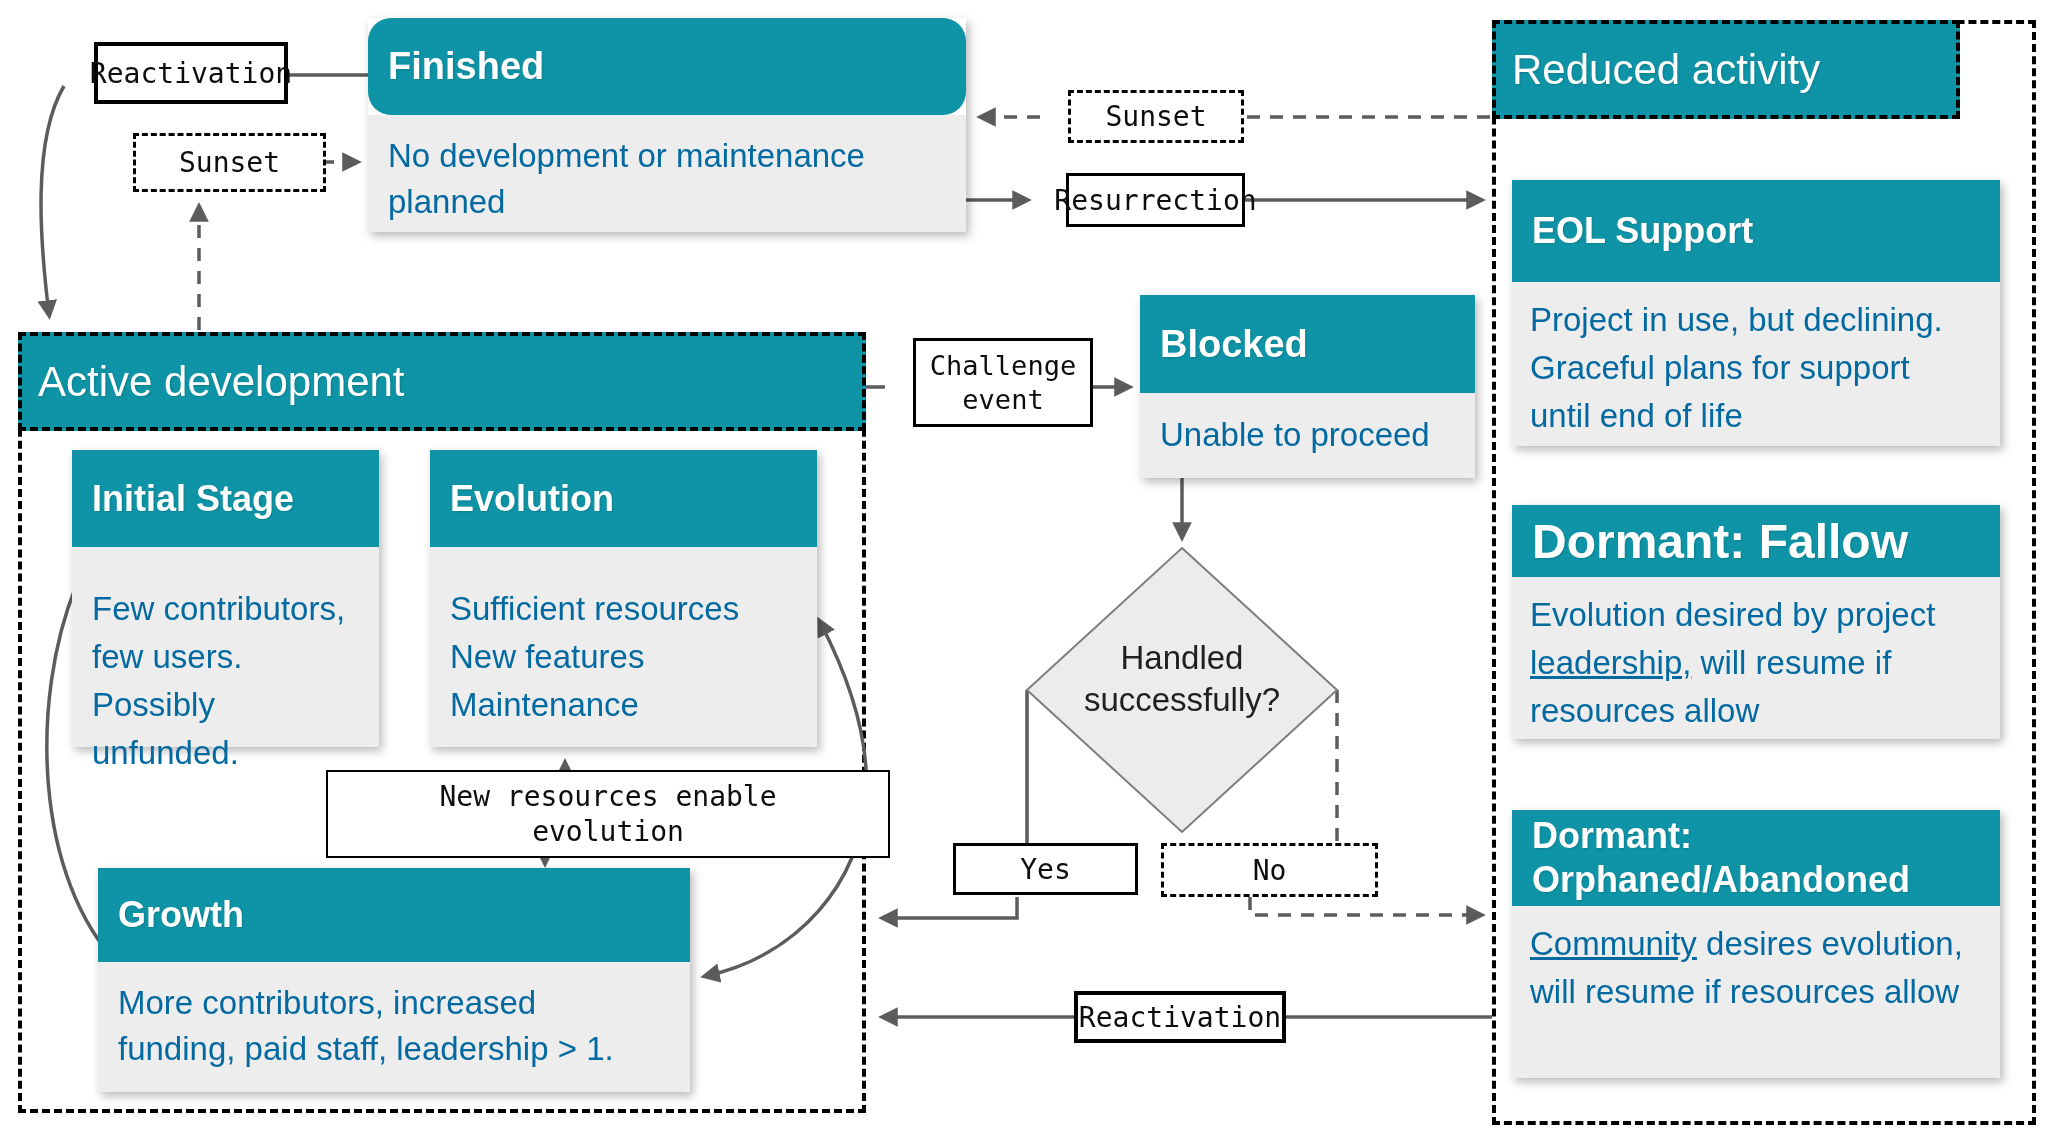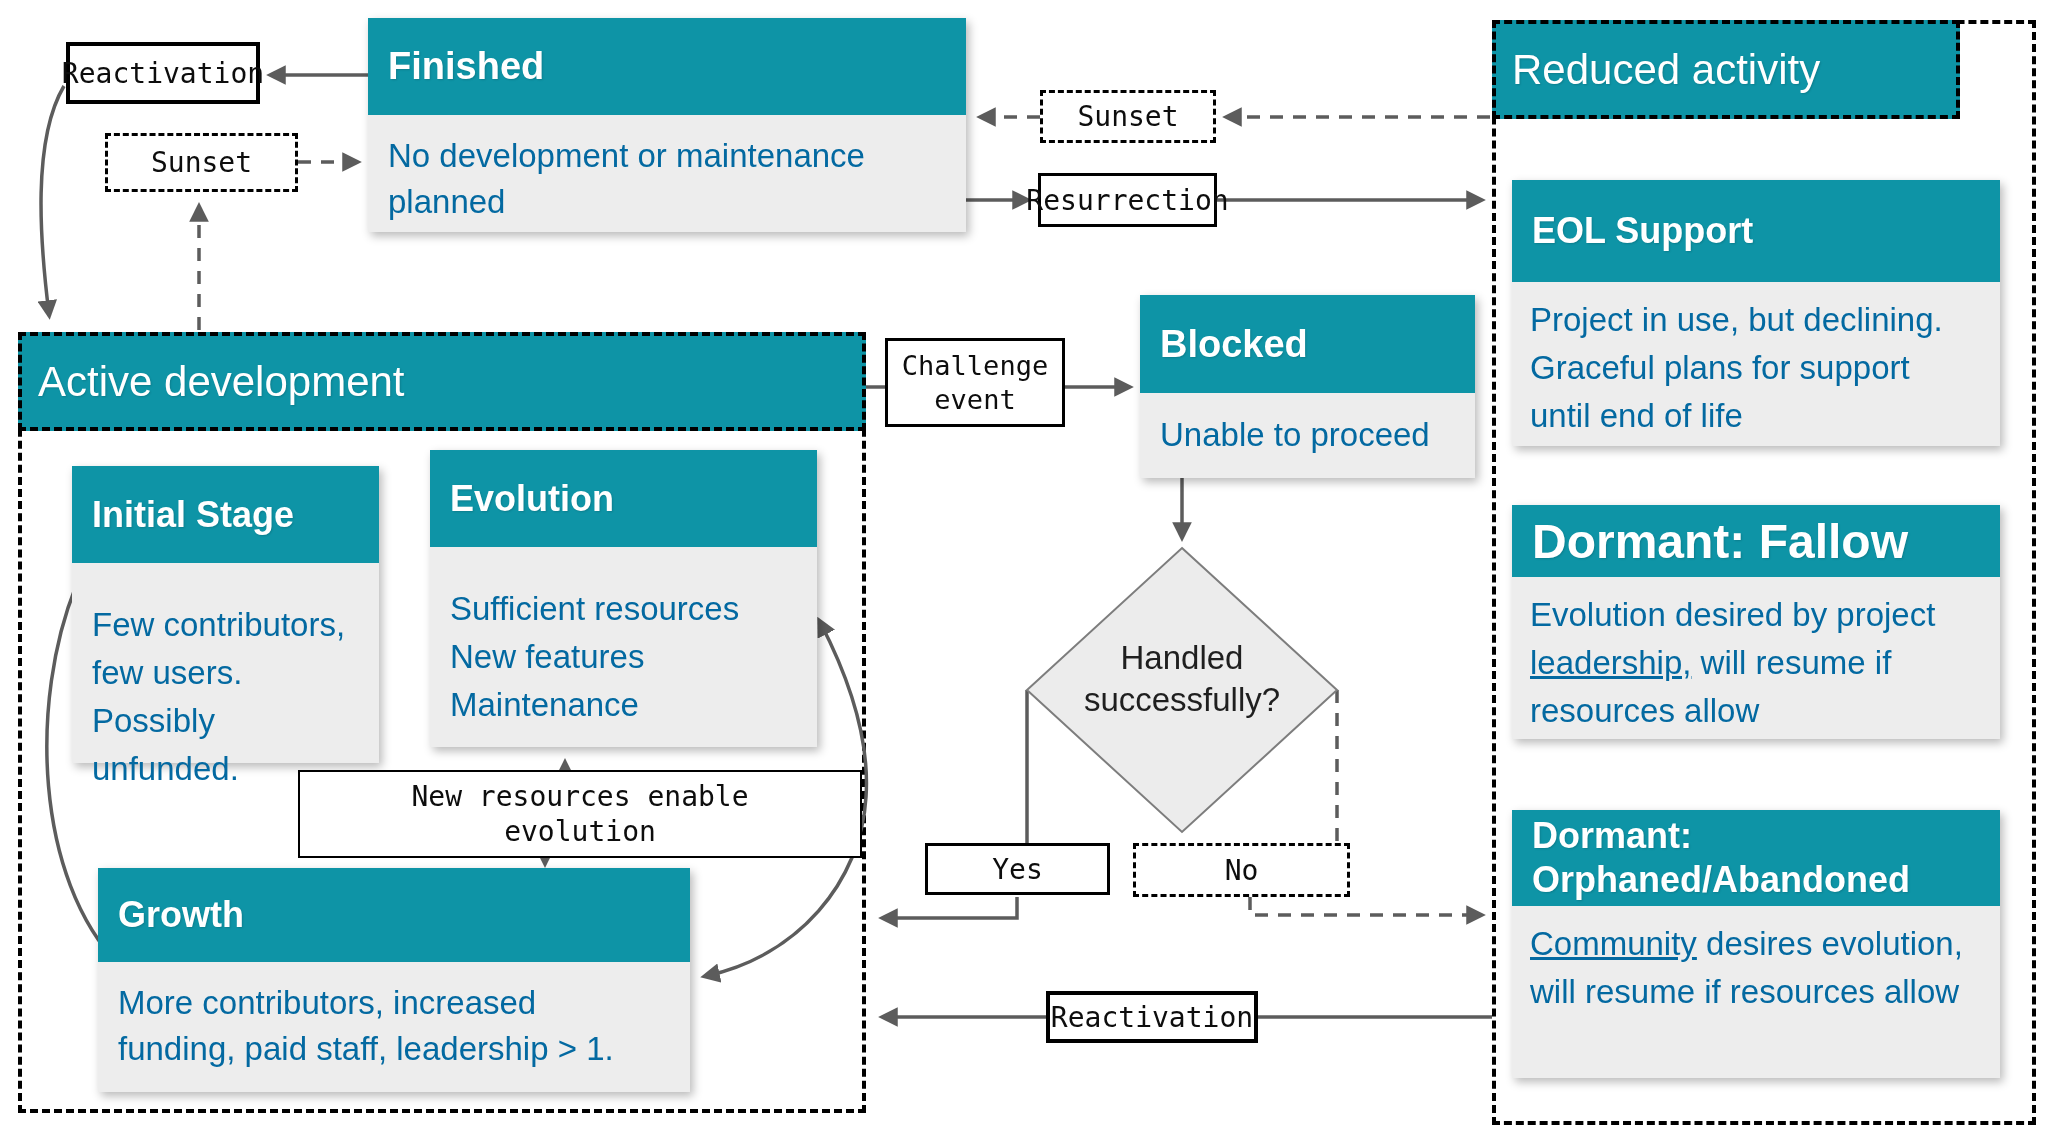--- a/index.html
+++ b/index.html
@@ -25,41 +25,41 @@
     background:#ededed; color:#0369a1; box-sizing:border-box; font-size:33px;
     white-space:pre-line; line-height:1.45;
   }
   .card .bd.wrap { white-space:normal; }
   .u { text-decoration:underline; }
   
   .tag {
     position:absolute; z-index:4; background:#fff; border:4px solid #000; box-sizing:border-box;
     font-family:"DejaVu Sans Mono","Liberation Mono",monospace; font-size:28px; color:#0d0d0d;
     display:flex; align-items:center; justify-content:center; text-align:center;
-    white-space:pre-line; line-height:1.25;
+    white-space:pre-line; line-height:1.25;margin-left:28px;
   }
   .tag.dashed { border-style:dashed; border-width:3.5px; }
   .tag.thin { border-width:3px; }
   #wires { position:absolute; left:0; top:0; z-index:2; }
   .diamond-text {
     position:absolute; z-index:3; text-align:center; font-size:33px; color:#1f1f1f;
     white-space:pre-line; line-height:1.28;
   }
 
   
   #active-container  { left:18px;  top:332px; width:848px; height:781px; }
   #active-header     { width:848px; height:99px; }
   #reduced-container { left:1492px; top:20px; width:544px; height:1105px; }
   #reduced-header    { width:468px; height:99px; }
 
   #finished { left:368px; top:18px;  width:598px; }
-  #finished .hd { height:97px; font-size:38px; }
+  #finished .hd { height:97px; font-size:38px;border-radius:23px; }
   #finished .bd { height:117px; padding:18px 20px; line-height:1.38; }
 
-  #initial-stage { left:72px;  top:466px; width:307px; }
+  #initial-stage { left:72px;  top:450px; width:307px; }
   #initial-stage .hd, #evolution .hd { height:97px; font-size:36px; }
   #initial-stage .bd, #evolution .bd { height:200px; padding:38px 20px 0 20px; }
   #evolution { left:430px; top:450px; width:387px; }
 
   #growth { left:98px; top:868px; width:592px; }
   #growth .hd { height:94px; font-size:36px; }
   #growth .bd { height:130px; padding:18px 20px; line-height:1.4; }
 
   #blocked { left:1140px; top:295px; width:335px; }
   #blocked .hd { height:98px; font-size:38px; }

